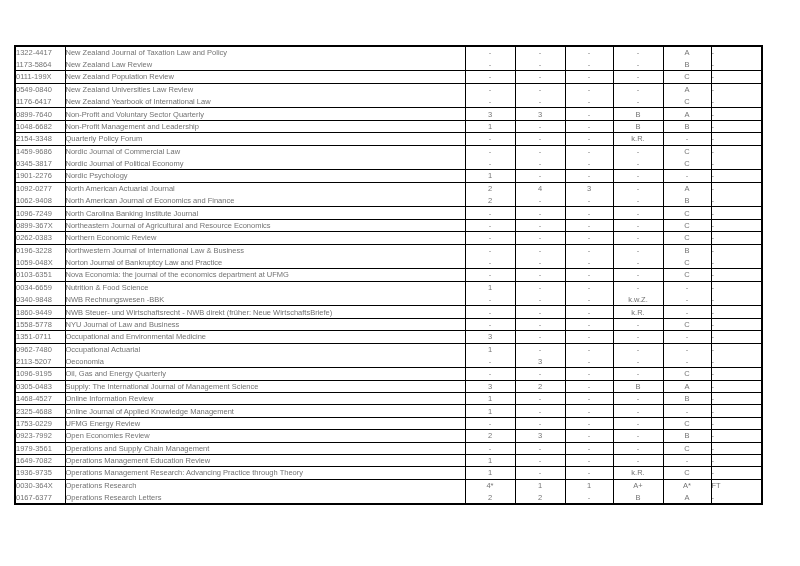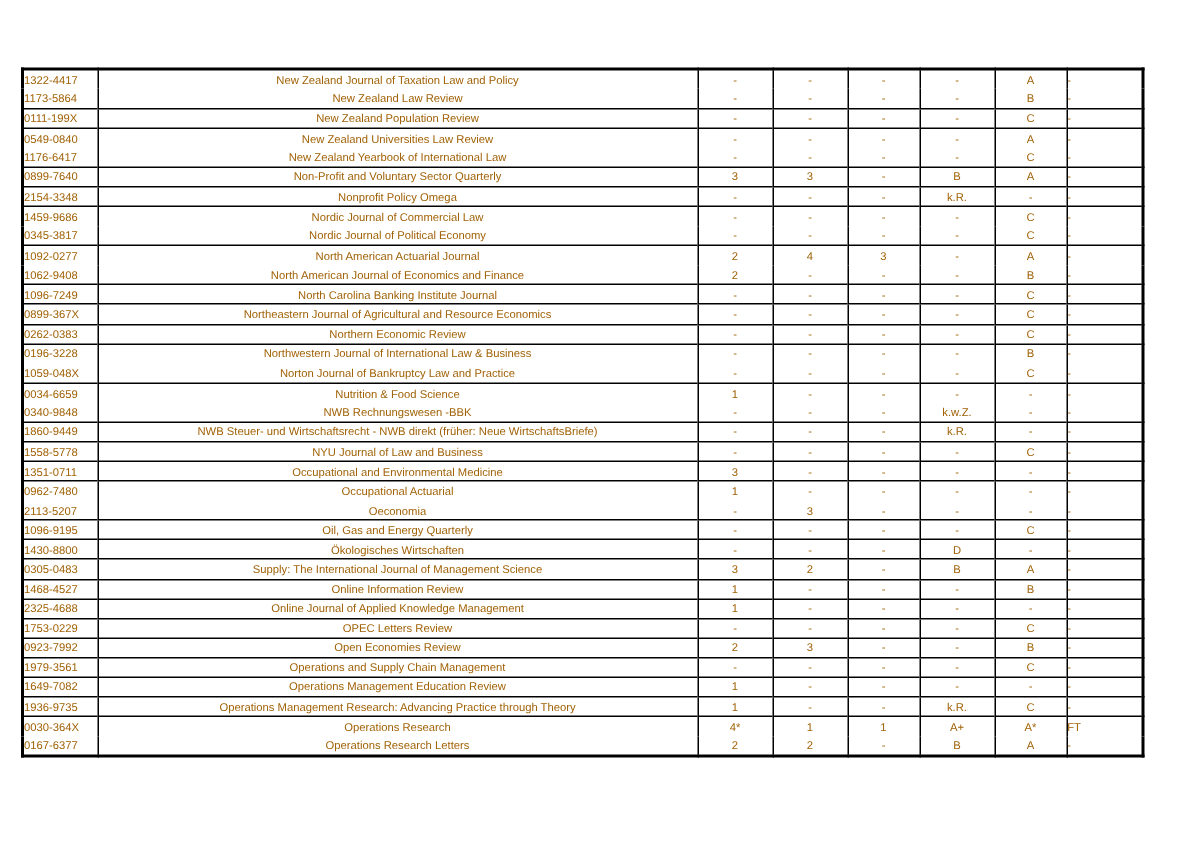--- a/index.html
+++ b/index.html
@@ -7,21 +7,21 @@
     padding: 0;
     background: #ffffff;
   }
   .page {
     position: relative;
     width: 800px;
     height: 566px;
     background: #ffffff;
     overflow: hidden;
     font-family: "Liberation Sans", sans-serif;
-    color: #a16207;
+    color: #737373;
   }
   table.journal-table {
     position: absolute;
     left: 14px;
     top: 45px;
     width: 747px;
     height: 460px;
     border-collapse: collapse;
     table-layout: fixed;
     border: 2px solid #000000;
@@ -33,21 +33,21 @@
     line-height: 9px;
     vertical-align: middle;
     white-space: nowrap;
     overflow: hidden;
     border-left: 1px solid #000000;
   }
   table.journal-table td:first-child { border-left: none; }
   table.journal-table tr { height: 11.5px; }
   table.journal-table tr.group-start td { border-top: 1px solid #000000; }
   td.issn-cell { padding-left: 4px; text-align: left; }
-  td.name-cell { padding-left: 4px; text-align: center; }
+  td.name-cell { padding-left: 4px; text-align: left; }
   td.rating-cell { text-align: center; }
   td.last-cell { text-align: left; padding-left: 2px; }
 </style>
 </head>
 <body>
 
 <div class="page">
   <table class="journal-table">
     <colgroup>
       <col style="width:50px">
@@ -114,22 +114,32 @@
           <td class="issn-cell">0899-7640</td>
           <td class="name-cell">Non-Profit and Voluntary Sector Quarterly</td>
           <td class="rating-cell">3</td>
           <td class="rating-cell">3</td>
           <td class="rating-cell">-</td>
           <td class="rating-cell">B</td>
           <td class="rating-cell">A</td>
           <td class="last-cell">-</td>
         </tr>
         <tr class="group-start">
+          <td class="issn-cell">1048-6682</td>
+          <td class="name-cell">Non-Profit Management and Leadership</td>
+          <td class="rating-cell">1</td>
+          <td class="rating-cell">-</td>
+          <td class="rating-cell">-</td>
+          <td class="rating-cell">B</td>
+          <td class="rating-cell">B</td>
+          <td class="last-cell">-</td>
+        </tr>
+        <tr class="group-start">
           <td class="issn-cell">2154-3348</td>
-          <td class="name-cell">Nonprofit Policy Omega</td>
+          <td class="name-cell">Quarterly Policy Forum</td>
           <td class="rating-cell">-</td>
           <td class="rating-cell">-</td>
           <td class="rating-cell">-</td>
           <td class="rating-cell">k.R.</td>
           <td class="rating-cell">-</td>
           <td class="last-cell">-</td>
         </tr>
         <tr class="group-start">
           <td class="issn-cell">1459-9686</td>
           <td class="name-cell">Nordic Journal of Commercial Law</td>
@@ -144,20 +154,30 @@
           <td class="issn-cell">0345-3817</td>
           <td class="name-cell">Nordic Journal of Political Economy</td>
           <td class="rating-cell">-</td>
           <td class="rating-cell">-</td>
           <td class="rating-cell">-</td>
           <td class="rating-cell">-</td>
           <td class="rating-cell">C</td>
           <td class="last-cell">-</td>
         </tr>
         <tr class="group-start">
+          <td class="issn-cell">1901-2276</td>
+          <td class="name-cell">Nordic Psychology</td>
+          <td class="rating-cell">1</td>
+          <td class="rating-cell">-</td>
+          <td class="rating-cell">-</td>
+          <td class="rating-cell">-</td>
+          <td class="rating-cell">-</td>
+          <td class="last-cell">-</td>
+        </tr>
+        <tr class="group-start">
           <td class="issn-cell">1092-0277</td>
           <td class="name-cell">North American Actuarial Journal</td>
           <td class="rating-cell">2</td>
           <td class="rating-cell">4</td>
           <td class="rating-cell">3</td>
           <td class="rating-cell">-</td>
           <td class="rating-cell">A</td>
           <td class="last-cell">-</td>
         </tr>
         <tr>
@@ -214,20 +234,30 @@
           <td class="issn-cell">1059-048X</td>
           <td class="name-cell">Norton Journal of Bankruptcy Law and Practice</td>
           <td class="rating-cell">-</td>
           <td class="rating-cell">-</td>
           <td class="rating-cell">-</td>
           <td class="rating-cell">-</td>
           <td class="rating-cell">C</td>
           <td class="last-cell">-</td>
         </tr>
         <tr class="group-start">
+          <td class="issn-cell">0103-6351</td>
+          <td class="name-cell">Nova Economia: the journal of the economics department at UFMG</td>
+          <td class="rating-cell">-</td>
+          <td class="rating-cell">-</td>
+          <td class="rating-cell">-</td>
+          <td class="rating-cell">-</td>
+          <td class="rating-cell">C</td>
+          <td class="last-cell">-</td>
+        </tr>
+        <tr class="group-start">
           <td class="issn-cell">0034-6659</td>
           <td class="name-cell">Nutrition &amp; Food Science</td>
           <td class="rating-cell">1</td>
           <td class="rating-cell">-</td>
           <td class="rating-cell">-</td>
           <td class="rating-cell">-</td>
           <td class="rating-cell">-</td>
           <td class="last-cell">-</td>
         </tr>
         <tr>
@@ -294,30 +324,20 @@
           <td class="issn-cell">1096-9195</td>
           <td class="name-cell">Oil, Gas and Energy Quarterly</td>
           <td class="rating-cell">-</td>
           <td class="rating-cell">-</td>
           <td class="rating-cell">-</td>
           <td class="rating-cell">-</td>
           <td class="rating-cell">C</td>
           <td class="last-cell">-</td>
         </tr>
         <tr class="group-start">
-          <td class="issn-cell">1430-8800</td>
-          <td class="name-cell">Ökologisches Wirtschaften</td>
-          <td class="rating-cell">-</td>
-          <td class="rating-cell">-</td>
-          <td class="rating-cell">-</td>
-          <td class="rating-cell">D</td>
-          <td class="rating-cell">-</td>
-          <td class="last-cell">-</td>
-        </tr>
-        <tr class="group-start">
           <td class="issn-cell">0305-0483</td>
           <td class="name-cell">Supply: The International Journal of Management Science</td>
           <td class="rating-cell">3</td>
           <td class="rating-cell">2</td>
           <td class="rating-cell">-</td>
           <td class="rating-cell">B</td>
           <td class="rating-cell">A</td>
           <td class="last-cell">-</td>
         </tr>
         <tr class="group-start">
@@ -335,21 +355,21 @@
           <td class="name-cell">Online Journal of Applied Knowledge Management</td>
           <td class="rating-cell">1</td>
           <td class="rating-cell">-</td>
           <td class="rating-cell">-</td>
           <td class="rating-cell">-</td>
           <td class="rating-cell">-</td>
           <td class="last-cell">-</td>
         </tr>
         <tr class="group-start">
           <td class="issn-cell">1753-0229</td>
-          <td class="name-cell">OPEC Letters Review</td>
+          <td class="name-cell">UFMG Energy Review</td>
           <td class="rating-cell">-</td>
           <td class="rating-cell">-</td>
           <td class="rating-cell">-</td>
           <td class="rating-cell">-</td>
           <td class="rating-cell">C</td>
           <td class="last-cell">-</td>
         </tr>
         <tr class="group-start">
           <td class="issn-cell">0923-7992</td>
           <td class="name-cell">Open Economies Review</td>

